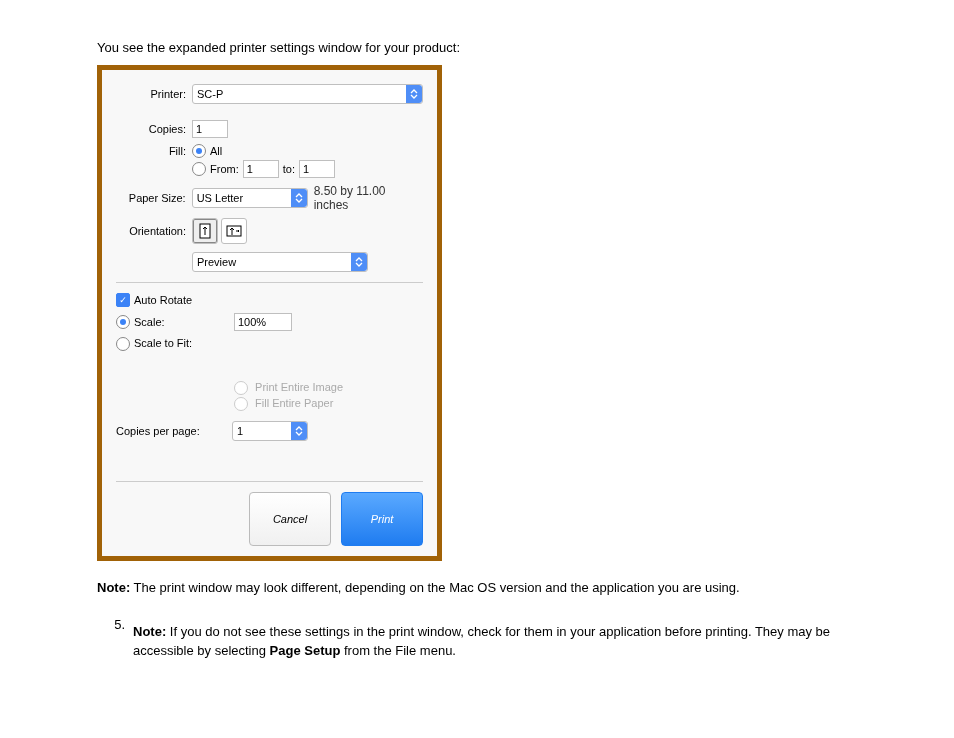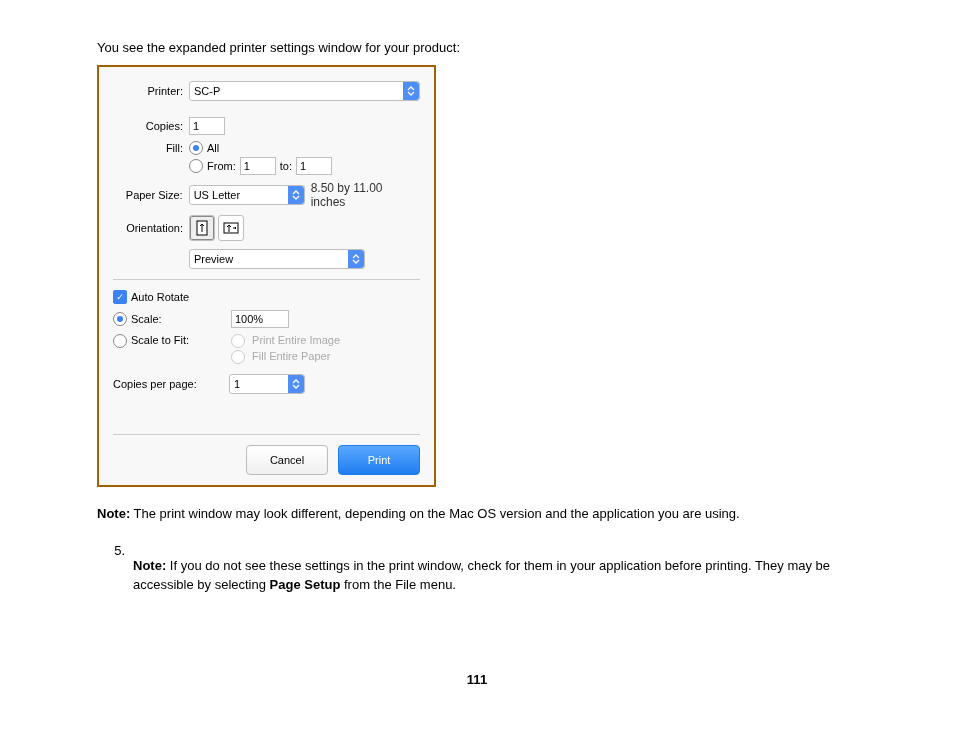--- a/index.html
+++ b/index.html
@@ -12,21 +12,21 @@
   }
   .page {
     width: 760px;
     margin: 40px auto 0 auto;
     padding: 0 20px 40px 20px;
   }
   .intro {
     margin: 20px 0 10px 0;
   }
   .dialog {
-    border: 2px solid #a16207;
+    border: 5px solid #a16207;
     width: 307px;
     background: #f8f8f8;
     padding: 14px 14px 10px 14px;
     font-family: "Lucida Grande", Arial, sans-serif;
     font-size: 11px;
     color: #000;
   }
   .row {
     display: flex;
     align-items: center;
@@ -98,39 +98,40 @@
     border: 1px solid #bfbfbf;
     background: #fff;
     border-radius: 3px;
     display: inline-flex;
     align-items: center;
     justify-content: center;
     margin-right: 3px;
   }
   .orientation-btn.sel { box-shadow: inset 0 0 0 1px #888; background: #eee; }
   .panel-divider { border-top: 1px solid #ccc; margin: 10px 0; }
-  .disabled { color: #aaa; }
+  .disabled { color: #aaa; margin-top: 44px; }
   .disabled .radio { border-color: #ccc; }
   .button-row {
     display: flex;
     justify-content: flex-end;
     gap: 10px;
     margin-top: 10px;
   }
   .btn {
     min-width: 60px;
     height: 20px;
     border: 1px solid #bbb;
     border-radius: 4px;
     background: linear-gradient(#fff, #f0f0f0);
     font-size: 11px;
     display: inline-flex;
     align-items: center;
     justify-content: center;
-    padding: 4px 10px;
+    padding: 16px 10px;
+    font-style: italic;
   }
   .btn.primary {
     background: linear-gradient(#5aa9ff, #1f7cf0);
     border-color: #1f7cf0;
     color: #fff;
   }
   .note-block { margin: 18px 0 18px 0; line-height: 1.4; }
   .step { display: flex; margin-bottom: 14px; line-height: 1.5; }
   .step-num { width: 28px; text-align: right; margin-right: 8px; }
   b { font-weight: bold; }
@@ -267,20 +268,20 @@
     </div>
   </div>
 
   <p class="note-block">
     <b>Note:</b><span> The print window may look different, depending on the Mac OS version and the application you are using.</span>
   </p>
 
   <div class="step">
     <div class="step-num">5.</div>
     <div style="flex:1">
-      <p class="note-block" style="margin-top:16px">
+      <p class="note-block" style="margin-top:8px">
         <b>Note:</b><span> If you do not see these settings in the print window, check for them in your application before printing. They may be accessible by selecting </span><b>Page Setup</b><span> from the File menu.</span>
       </p>
     </div>
   </div>
 
   <div class="page-num">111</div>
 </div>
 
 </body></html>

